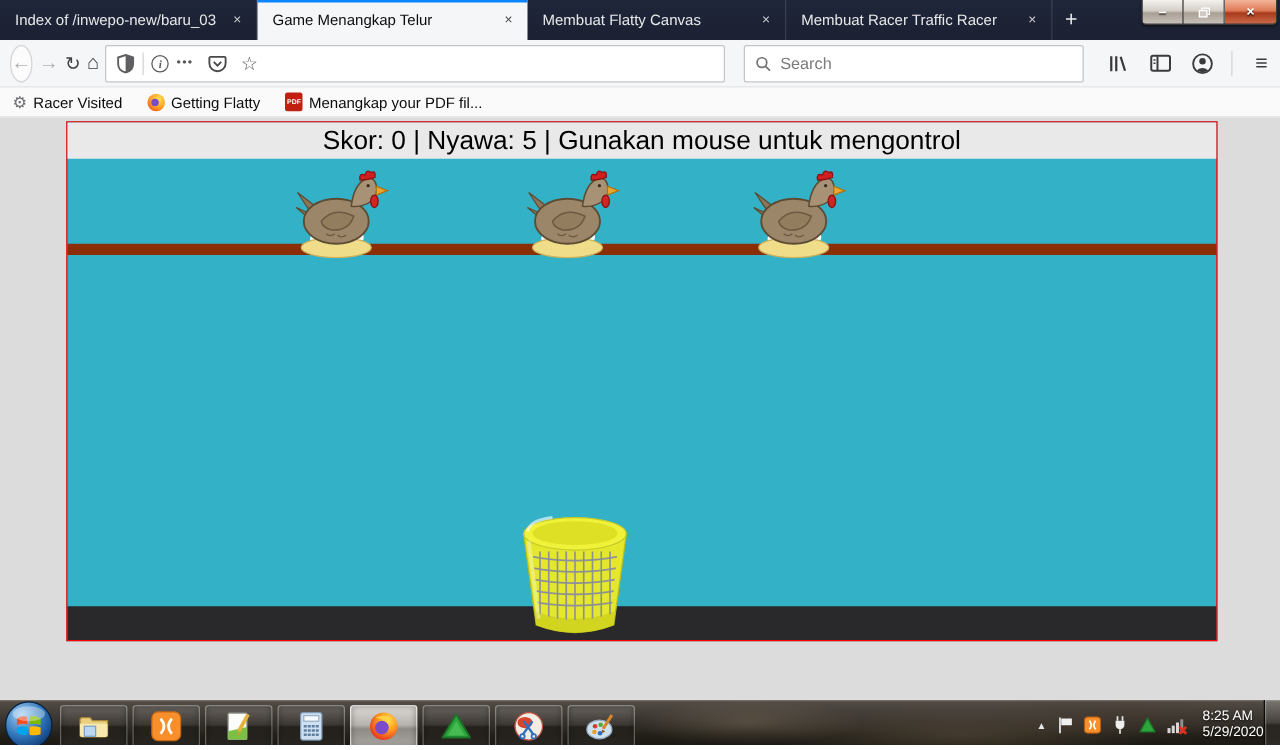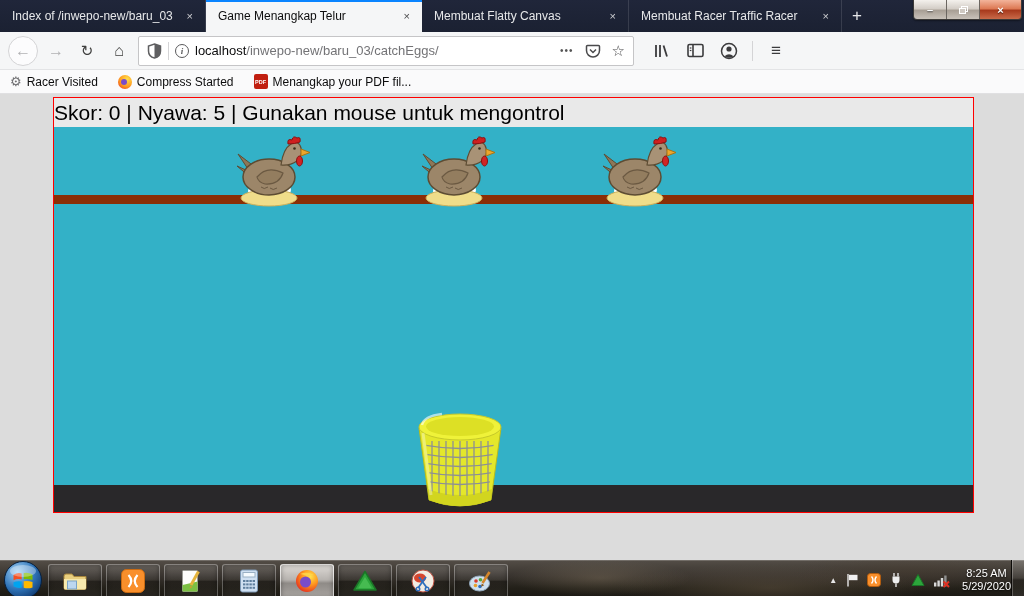--- a/index.html
+++ b/index.html
@@ -76,21 +76,21 @@
   .fxmini::after { content:""; position:absolute; left:3px; top:4.5px; width:6px; height:6px;
                    border-radius:50%; background:#7a4cc9; }
   .pdfmini { width:14px; height:15px; background:#c11f10; border-radius:2px; color:#fff;
              font-size:5.5px; font-weight:bold; display:flex; align-items:center; justify-content:center; }
 
   
   .content { position:absolute; top:95px; left:0; width:1024px; height:465px; background:#dcdcdc; }
   .canvas { position:absolute; left:53px; top:2px; width:921px; height:416px; border:1px solid #f00;
             background:#33b1c7; }
   .game-head { position:absolute; top:0; left:0; width:100%; height:29px; background:#e9e9e9;
-               display:flex; align-items:center; justify-content:flex-start; }
+               display:flex; align-items:center; justify-content:center; }
   .game-status { font-size:21px; color:#000; }
   .perch { position:absolute; left:0; top:97px; width:100%; height:9px; background:#8a2e06; }
   .chicken { position:absolute; width:80px; height:72px; }
   .c1{ left:177px; top:37px; } .c2{ left:362px; top:37px; } .c3{ left:543px; top:37px; }
   .game-foot { position:absolute; left:0; top:387px; width:100%; height:27px; background:#29282a; }
   .basket { position:absolute; left:360px; top:313px; width:92px; height:100px; }
 
   
   .taskbar { position:absolute; left:0; top:560px; width:1024px; height:40px;
      background:
@@ -108,21 +108,21 @@
   .orb { width:46px; height:40px; display:flex; align-items:center; justify-content:center; }
   .taskbtn { width:54px; height:35px; margin:2px 2px 0 2px; border:1px solid rgba(255,255,255,.28);
              border-radius:3px; display:flex; align-items:center; justify-content:center;
              background:linear-gradient(rgba(255,255,255,.16), rgba(255,255,255,.05) 45%, rgba(0,0,0,.2) 50%, rgba(255,255,255,.07));
              box-shadow:inset 0 0 5px rgba(0,0,0,.35); }
   .taskbtn.active { background:linear-gradient(#dedad6, #b7b3af 45%, #8f8b87 55%, #aaa6a2);
                     border-color:rgba(255,255,255,.55); }
   .tray { position:absolute; right:13px; top:0; height:40px; display:flex; align-items:center; gap:8px; }
   .trayicon { display:flex; align-items:center; justify-content:center; }
   .tray-expand { color:#e8e8e8; font-size:8px; }
-  .clock { color:#fff; font-size:11px; text-align:center; line-height:13px;
+  .clock { color:#fff; font-size:11px; text-align:left; line-height:13px;
            text-shadow:0 1px 2px rgba(0,0,0,.8); margin-left:4px; }
   .showdesk { position:absolute; right:0; top:0; width:13px; height:40px;
               background:linear-gradient(rgba(255,255,255,.22), rgba(255,255,255,.08) 45%, rgba(0,0,0,.15) 50%, rgba(255,255,255,.1));
               border-left:1px solid #0c0a08; box-shadow:inset 1px 0 0 rgba(255,255,255,.25); }
   svg { display:block; }
 </style>
 </head>
 <body>
 
 <svg width="0" height="0" style="position:absolute">
@@ -221,29 +221,35 @@
     <div class="navbtn fwd">→</div>
     <div class="navbtn reload">↻</div>
     <div class="navbtn home">⌂</div>
     <div class="urlbar">
       <svg width="15" height="16" viewBox="0 0 15 16">
         <path d="M7.5 1 L13.5 3 V8 C13.5 12 10.5 14.3 7.5 15 C4.5 14.3 1.5 12 1.5 8 V3 Z" fill="none" stroke="#5f5f61" stroke-width="1.5"></path>
         <path d="M7.5 1 L13.5 3 V8 C13.5 12 10.5 14.3 7.5 15 Z" fill="#5f5f61"></path>
       </svg>
       <span class="url-divider"></span>
       <span class="info-circle">i</span>
-      <span class="urltext"><span class="host">localhost</span><span>/inwepo-new/baru_03/catchEggs/</span></span>
       <span class="url-actions">
         <span class="dots">•••</span>
         <svg width="16" height="16" viewBox="0 0 16 16">
           <path d="M2.5 2.5 h11 a1 1 0 0 1 1 1 v4 a6.5 6.5 0 0 1 -13 0 v-4 a1 1 0 0 1 1 -1 Z" fill="none" stroke="#4a4a4c" stroke-width="1.5"></path>
           <path d="M5 6.5 L8 9.5 L11 6.5" fill="none" stroke="#4a4a4c" stroke-width="1.5"></path>
         </svg>
         <span class="star">☆</span>
       </span>
+    </div>
+    <div class="searchbar">
+      <svg width="14" height="14" viewBox="0 0 14 14">
+        <circle cx="6" cy="6" r="4.2" fill="none" stroke="#737376" stroke-width="1.5"></circle>
+        <line x1="9.2" y1="9.2" x2="13" y2="13" stroke="#737376" stroke-width="1.5"></line>
+      </svg>
+      <input type="text" placeholder="Search" style="">
     </div>
     <div class="navicons">
       <div class="navbtn">
         <svg width="17" height="16" viewBox="0 0 17 16">
           <line x1="3" y1="2" x2="3" y2="14" stroke="#3b3b3d" stroke-width="1.8"></line>
           <line x1="7" y1="2" x2="7" y2="14" stroke="#3b3b3d" stroke-width="1.8"></line>
           <line x1="10.5" y1="2.4" x2="14" y2="13.6" stroke="#3b3b3d" stroke-width="1.8"></line>
         </svg>
       </div>
       <div class="navbtn">
@@ -266,21 +272,21 @@
     </div>
   </div>
 
   <div class="bookmarks">
     <div class="bm">
       <span class="gear">⚙</span>
       <span>Racer Visited</span>
     </div>
     <div class="bm">
       <span class="fxmini"></span>
-      <span>Compress Started</span>
+      <span>Getting Flatty</span>
     </div>
     <div class="bm">
       <span class="pdfmini">PDF</span>
       <span>Menangkap your PDF fil...</span>
     </div>
   </div>
 
   <div class="content">
     <div class="canvas">
       <div class="game-head">

